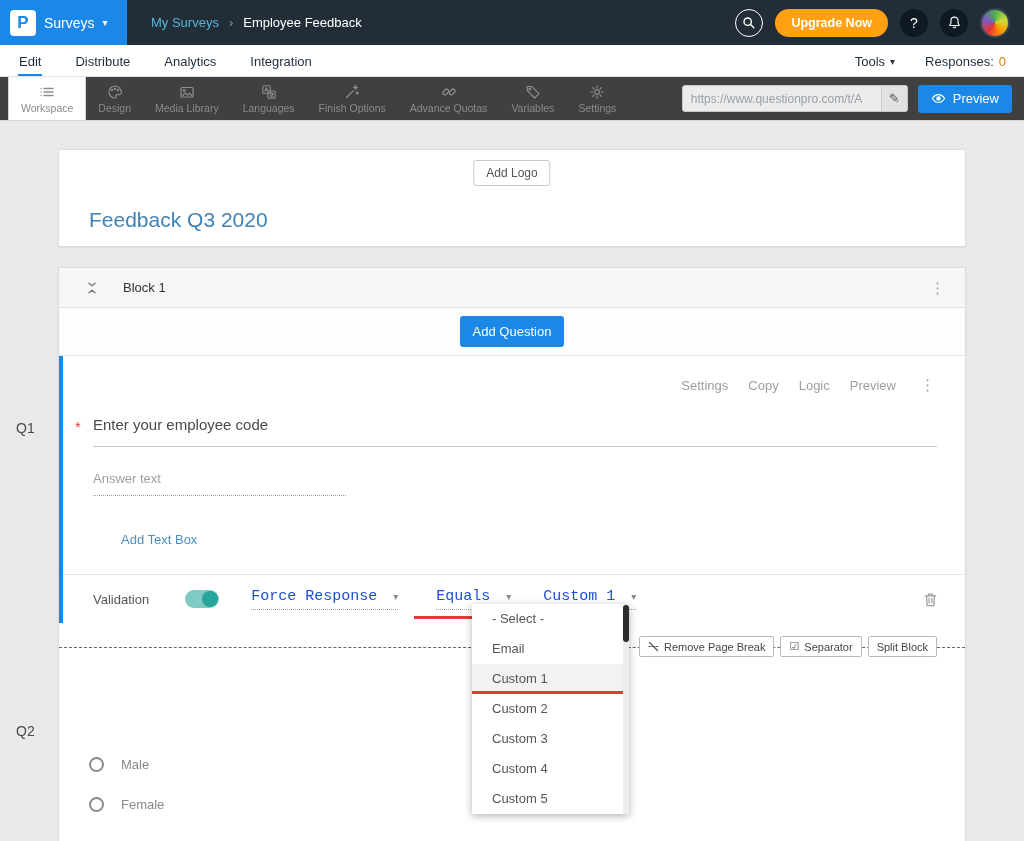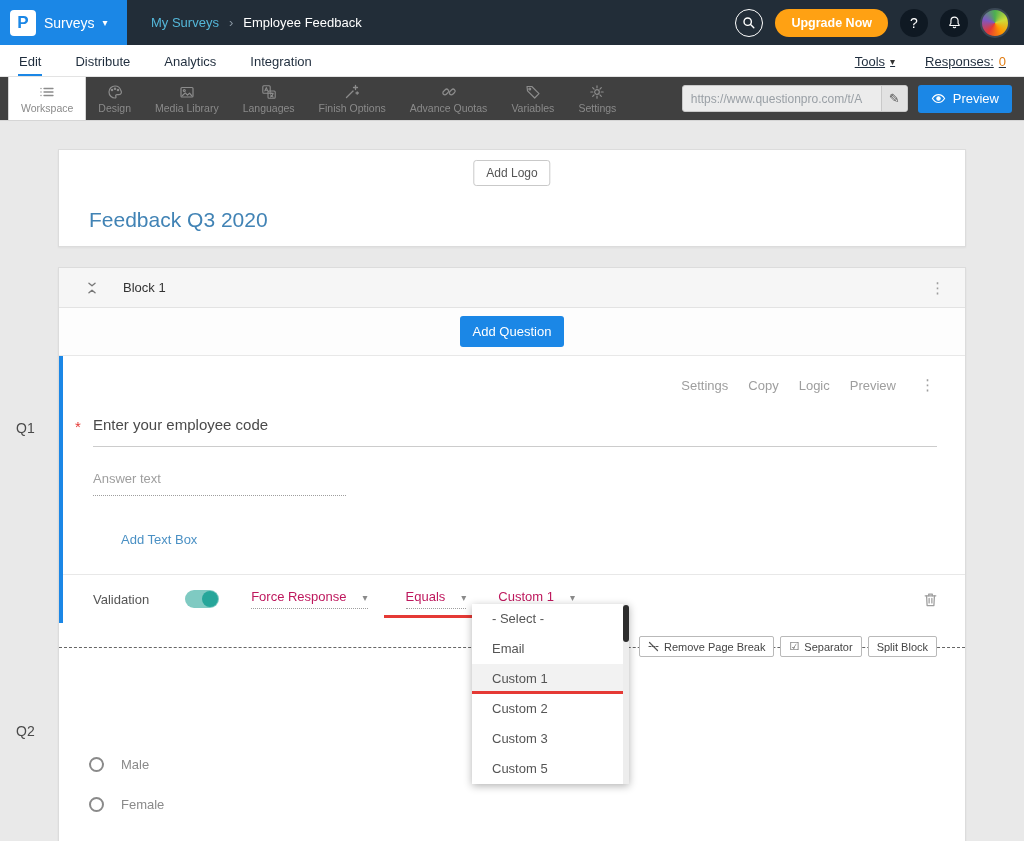--- a/index.html
+++ b/index.html
@@ -20,21 +20,21 @@
   .top-right { margin-left:auto; display:flex; align-items:center; gap:12px; padding-right:14px; }
   .circle-btn { width:28px; height:28px; border-radius:50%; background:#0f1923; display:flex; align-items:center; justify-content:center; color:#fff; font-size:14px; cursor:pointer; }
   .circle-btn.search { background:transparent; border:1.5px solid #fff; }
   .upgrade { background:#ffa113; color:#fff; font-size:12.5px; font-weight:bold; padding:7px 16px; border-radius:16px; border:none; cursor:pointer; }
   .avatar { width:30px; height:30px; border-radius:50%; background:conic-gradient(#4caf50, #cddc39, #ff9800, #e53935, #7e57c2, #4caf50); border:2px solid #3a4754; cursor:pointer; }
 
   
   .navbar { height:32px; background:#fff; border-bottom:1px solid #e3e3e3; display:flex; align-items:flex-end; padding:0 18px; }
   .tab { font-size:13px; color:#1f2d3d; margin-right:32px; padding:6px 1px 7px; cursor:pointer; }
   .tab.active { border-bottom:2px solid #1b87e6; padding-bottom:5px; }
-  .nav-right { margin-left:auto; display:flex; gap:30px; align-items:center; font-size:13px; color:#1f2d3d; padding-bottom:7px;text-decoration:underline; }
+  .nav-right { margin-left:auto; display:flex; gap:30px; align-items:center; font-size:13px; color:#1f2d3d; padding-bottom:7px; }
   .tools { cursor:pointer; display:flex; align-items:center; gap:5px; }
   .responses { display:flex; gap:5px; }
   .responses .count { color:#e07c12; }
 
   
   .toolbar { height:44px; background:#404040; border-bottom:1px solid #d6d6d6; display:flex; align-items:stretch; padding-left:8px; }
   .tool { display:flex; flex-direction:column; align-items:center; justify-content:center; gap:2px; padding:0 12px; cursor:pointer; }
   .tool .lbl { font-size:10.5px; color:#8a8a8a; white-space:nowrap; }
   .tool.active { background:#fff; border-left:1px solid #d6d6d6; border-right:1px solid #d6d6d6; }
   .toolbar-right { margin-left:auto; display:flex; align-items:center; gap:10px; padding-right:12px; }
@@ -66,21 +66,21 @@
   .q-input { flex:1; border-bottom:1px solid #ccc; padding-bottom:13px; font-size:15px; color:#4a4a4a; cursor:text; }
   .answer-input { display:block; margin:24px 0 0 30px; width:253px; border:none; border-bottom:1px dotted #9e9e9e; background:transparent; font-family:"Liberation Sans",sans-serif; font-size:13px; color:#555; padding:0 0 9px 0; outline:none; }
   .answer-input::placeholder { color:#9e9e9e; }
   .add-textbox { display:inline-block; margin:36px 0 0 58px; font-size:13px; color:#4a90c4; cursor:pointer; }
   .q-divider { border-top:1px solid #e8e8e8; margin-top:26px; }
   .validation-row { height:48px; display:flex; align-items:center; padding:0 26px 0 30px; }
   .v-label { font-size:13px; color:#555; }
   .toggle { width:34px; height:18px; border-radius:9px; background:#7fcac2; margin-left:36px; position:relative; cursor:pointer; }
   .toggle .knob { position:absolute; right:1px; top:1px; width:16px; height:16px; border-radius:50%; background:#26a69a; }
   .sel { display:inline-flex; align-items:baseline; gap:16px; border-bottom:1px dotted #9e9e9e; padding-bottom:4px; cursor:pointer; position:relative; }
-  .sel-text { font-size:13px; color:#be185d; }
+  .sel-text { font-size:15px; color:#1d4ed8;font-family:Liberation Mono, monospace; }
   .sel .caret { font-size:10px; color:#8a8a8a; }
   .sel-force { margin-left:32px; }
   .sel-equals { margin-left:38px; }
   .sel-equals::after { content:""; position:absolute; left:-22px; right:-16px; bottom:-10px; height:3px; background:#e53935; }
   .sel-value { margin-left:32px; }
   .trash-btn { margin-left:auto; cursor:pointer; display:flex; align-items:center; }
 
   .pagebreak-zone { position:relative; height:48px; background:#fff; }
   .pb-line { position:absolute; left:0; right:0; top:24px; border-top:1px dashed #666; }
   .pb-buttons { position:absolute; right:28px; top:13px; display:flex; gap:6px;padding-left:43px; }
@@ -371,19 +371,20 @@
 
   <div class="q-number" id="q1-number">Q1</div>
   <div class="q-number" id="q2-number">Q2</div>
 
   <div class="dropdown-menu">
     <div class="dd-item">- Select -</div>
     <div class="dd-item">Email</div>
     <div class="dd-item selected">Custom 1</div>
     <div class="dd-item">Custom 2</div>
     <div class="dd-item">Custom 3</div>
+    <div class="dd-item">Custom 4</div>
     <div class="dd-item">Custom 5</div>
     <div class="dd-scroll-track">
       <div class="dd-scroll-thumb"></div>
     </div>
   </div>
 
 </div>
 
 </body></html>

